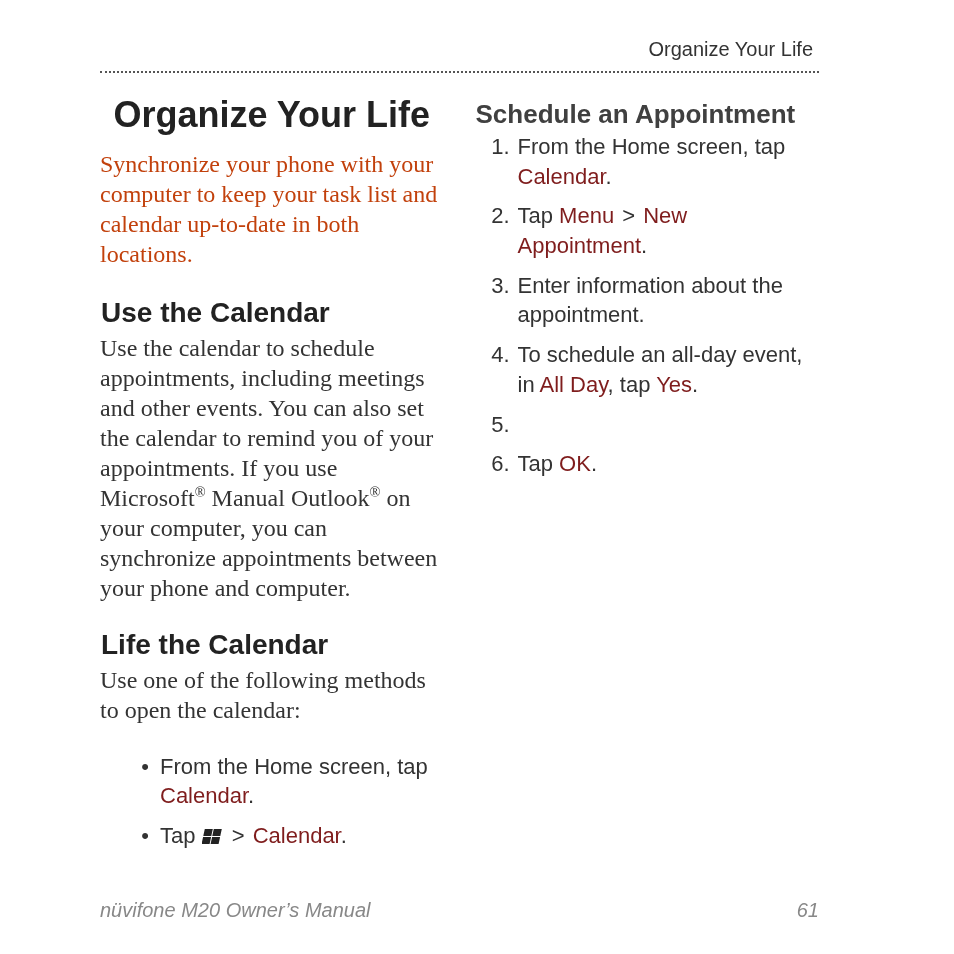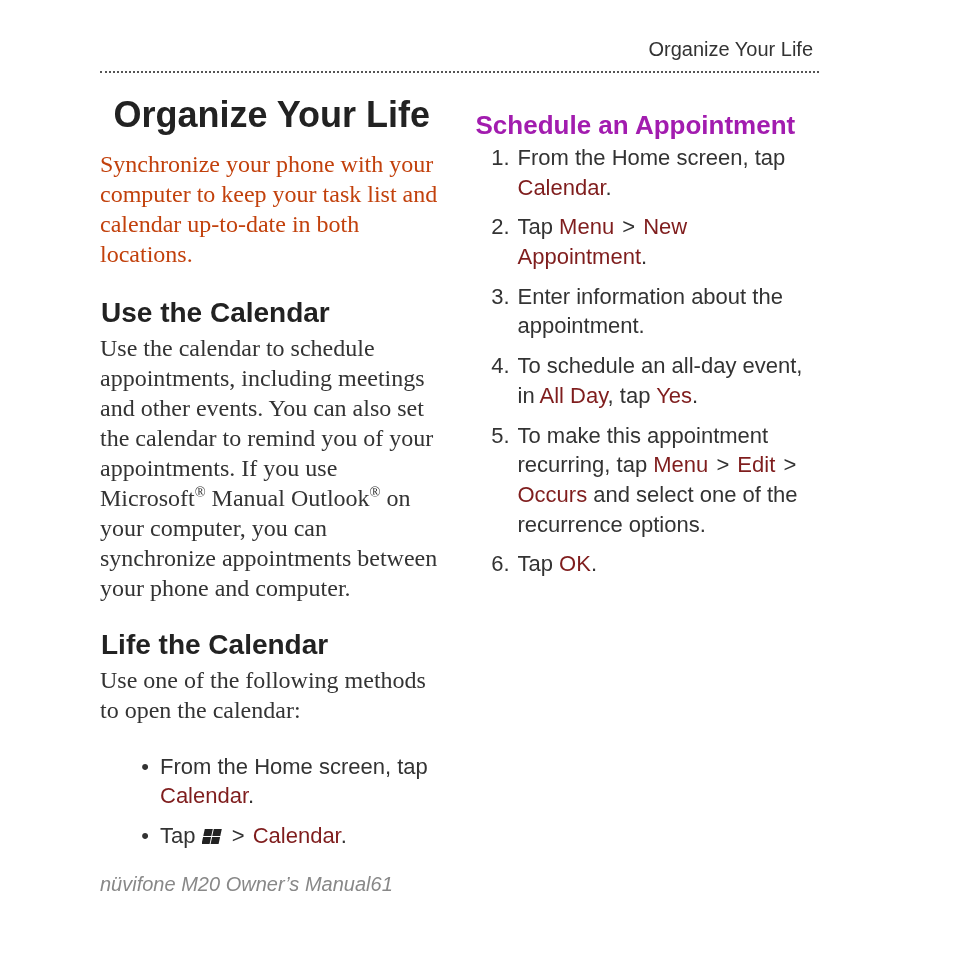--- a/index.html
+++ b/index.html
@@ -58,22 +58,22 @@
     font-family: Arial, Helvetica, sans-serif;
     font-weight: bold;
     font-size: 28px;
     color: #222;
     margin: 10px 0 4px 1px;
   }
   h3.subsection {
     font-family: Arial, Helvetica, sans-serif;
     font-weight: bold;
     font-size: 26px;
-    color: #a21caf;
-    margin: 15px 0 2px 0;
+    color: #404040;
+    margin: 4px 0 2px 0;
   }
   p.body-serif {
     font-family: "Times New Roman", Times, serif;
     font-size: 24px;
     line-height: 1.25;
     margin: 0 0 26px 0;
     color: #333;
   }
   sup { font-size: 0.6em; vertical-align: super; }
   ul.bullets {
@@ -130,22 +130,23 @@
   .win-icon {
     display: inline-block;
     vertical-align: -3px;
     width: 22px;
     height: 18px;
   }
   .footer {
     position: absolute;
     left: 100px;
     right: 60px;
-    bottom: 58px;
-    display: flex;
+    bottom: 32px;
+    display: flex;
+    justify-content: space-between;
     align-items: baseline;
     font-family: Arial, Helvetica, sans-serif;
     font-style: italic;
     font-size: 20px;
     color: #888;
   }
 </style>
 </head>
 <body>
 
@@ -221,23 +222,20 @@
 
         <li>
           <span class="num">4.</span>
           <span class="step-text">
             <span>To schedule an all-day event, in </span><span class="ui">All Day</span><span>, tap </span><span class="ui">Yes</span><span>.</span>
           </span>
         </li>
 
         <li>
           <span class="num">5.</span>
-          <span class="step-text">
-            <span>To make this appointment recurring, tap </span><span class="ui">Menu</span><span class="gt"> &gt; </span><span class="ui">Edit</span><span class="gt"> &gt; </span><span class="ui">Occurs</span><span> and select one of the recurrence options.</span>
-          </span>
         </li>
 
         <li>
           <span class="num">6.</span>
           <span class="step-text">
             <span>Tap </span><span class="ui">OK</span><span>.</span>
           </span>
         </li>
 
       </ol>

